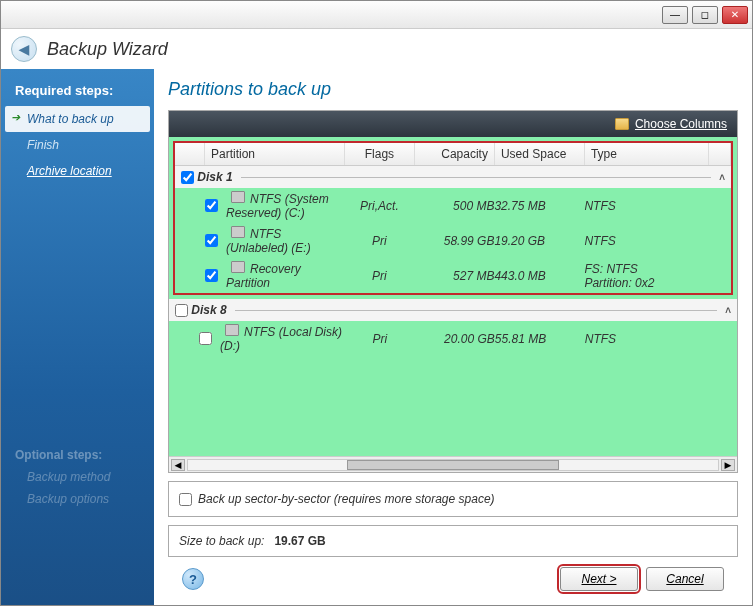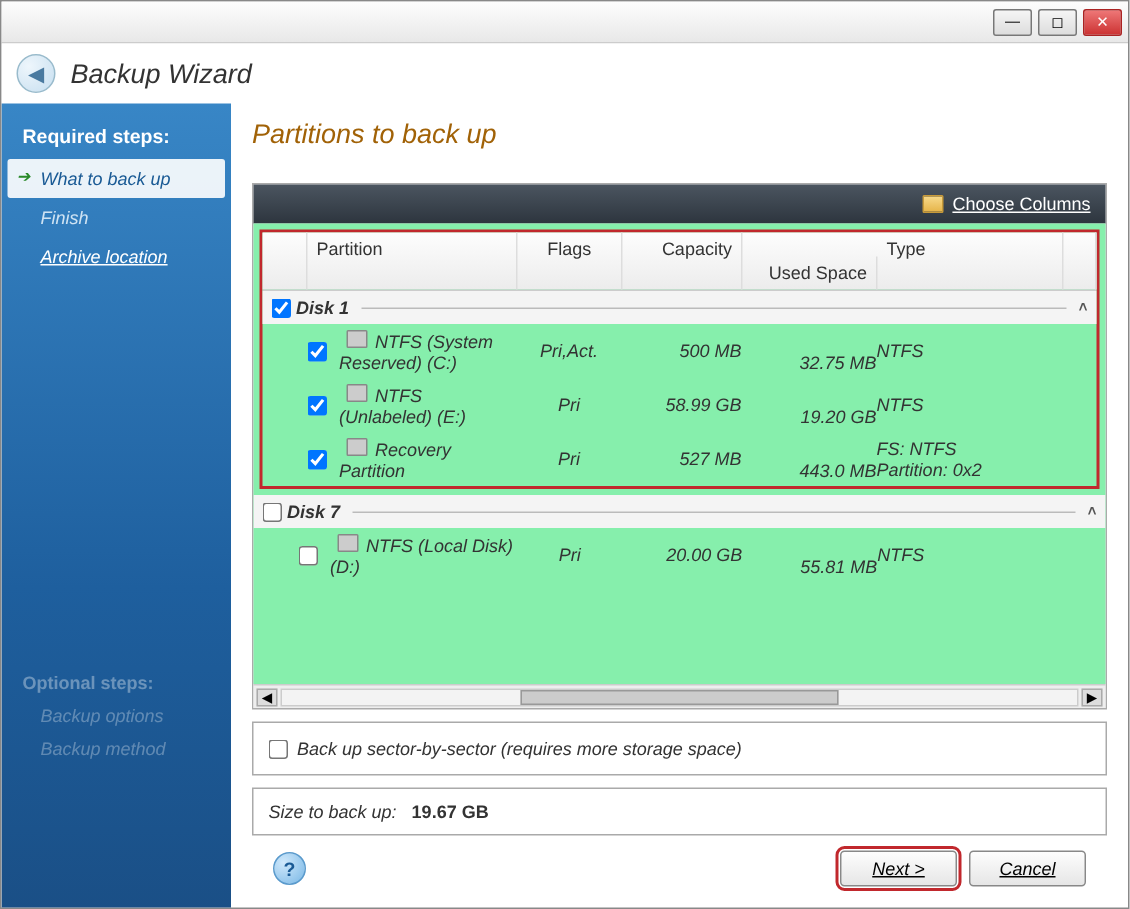--- a/index.html
+++ b/index.html
@@ -89,23 +89,23 @@
 }
 .opt-step { padding: 4px 14px 4px 26px; color: rgba(255,255,255,0.3); font-style: italic; }
 .content {
   flex: 1;
   padding: 10px 14px;
   display: flex;
   flex-direction: column;
 }
 .content-title {
   font-size: 18px;
-  color: #a16207;
-  font-style: italic;
-  margin-bottom: 22px;
+  color: #0369a1;
+  font-style: italic;
+  margin-bottom: 10px;
 }
 .panel {
   border: 1px solid #aaa;
   display: flex;
   flex-direction: column;
   flex: 1;
   min-height: 0;
 }
 .panel-top {
   background: linear-gradient(#4b5560, #2d353e);
@@ -130,21 +130,21 @@
 }
 .col-head {
   display: flex;
   background: linear-gradient(#fdfdfd,#ececec);
   border-bottom: 1px solid #ccc;
   font-size: 12px;
   color: #333;
 }
 .col-head div { padding: 4px 6px; border-right: 1px solid #ddd; }
 .c-chk{width:30px;} .c-part{flex:1.6;} .c-flags{width:70px;text-align:center;}
-.c-cap{width:80px;text-align:right;} .c-used{width:90px;text-align:right;margin-top:16px;} .c-type{flex:1.4;} .c-exp{width:22px;text-align:center;}
+.c-cap{width:80px;text-align:right;} .c-used{width:90px;text-align:left;} .c-type{flex:1.4;} .c-exp{width:22px;text-align:center;}
 .disk-row {
   display: flex; align-items: center;
   padding: 4px 6px;
   font-weight: bold; font-style: italic;
   color: #333;
   background: #f4f4f4;
 }
 .disk-row .line { flex:1; height:1px; background:#bbb; margin:0 8px; }
 .part-row {
   display: flex; align-items: center;
@@ -221,22 +221,22 @@
   <div class="header-title">Backup Wizard</div>
 </div>
 
 <div class="main">
   <div class="sidebar">
     <div class="sidebar-heading">Required steps:</div>
     <div class="step active"><span>What to back up</span></div>
     <div class="step dim"><span>Finish</span></div>
     <div class="step link"><span>Archive location</span></div>
     <div class="optional-heading">Optional steps:</div>
+    <div class="opt-step">Backup method</div>
     <div class="opt-step">Backup options</div>
-    <div class="opt-step">Backup method</div>
   </div>
 
   <div class="content">
     <div class="content-title">Partitions to back up</div>
 
     <div class="panel">
       <div class="panel-top">
         <span class="choose-cols-icon"></span>
         <span style="text-decoration:underline;cursor:pointer;">Choose Columns</span>
       </div>
@@ -287,21 +287,21 @@
     <div class="c-part"><span class="disk-icon"></span><span>Recovery Partition</span></div>
     <div class="c-flags">Pri</div>
     <div class="c-cap">527 MB</div>
     <div class="c-used">443.0 MB</div>
     <div class="c-type">FS: NTFS Partition: 0x2</div>
     <div class="c-exp"></div>
   </div>
           </div>
           <div class="disk-row">
     <input type="checkbox" style="">
-    &nbsp;<span>Disk 7</span>
+    &nbsp;<span>Disk 8</span>
     <span class="line"></span>
     <span class="chevron">˄</span>
   </div>
           <div class="part-row">
     <div class="c-chk">
               <input type="checkbox" style="">
             </div>
     <div class="c-part"><span class="disk-icon"></span><span>NTFS (Local Disk) (D:)</span></div>
     <div class="c-flags">Pri</div>
     <div class="c-cap">20.00 GB</div>

